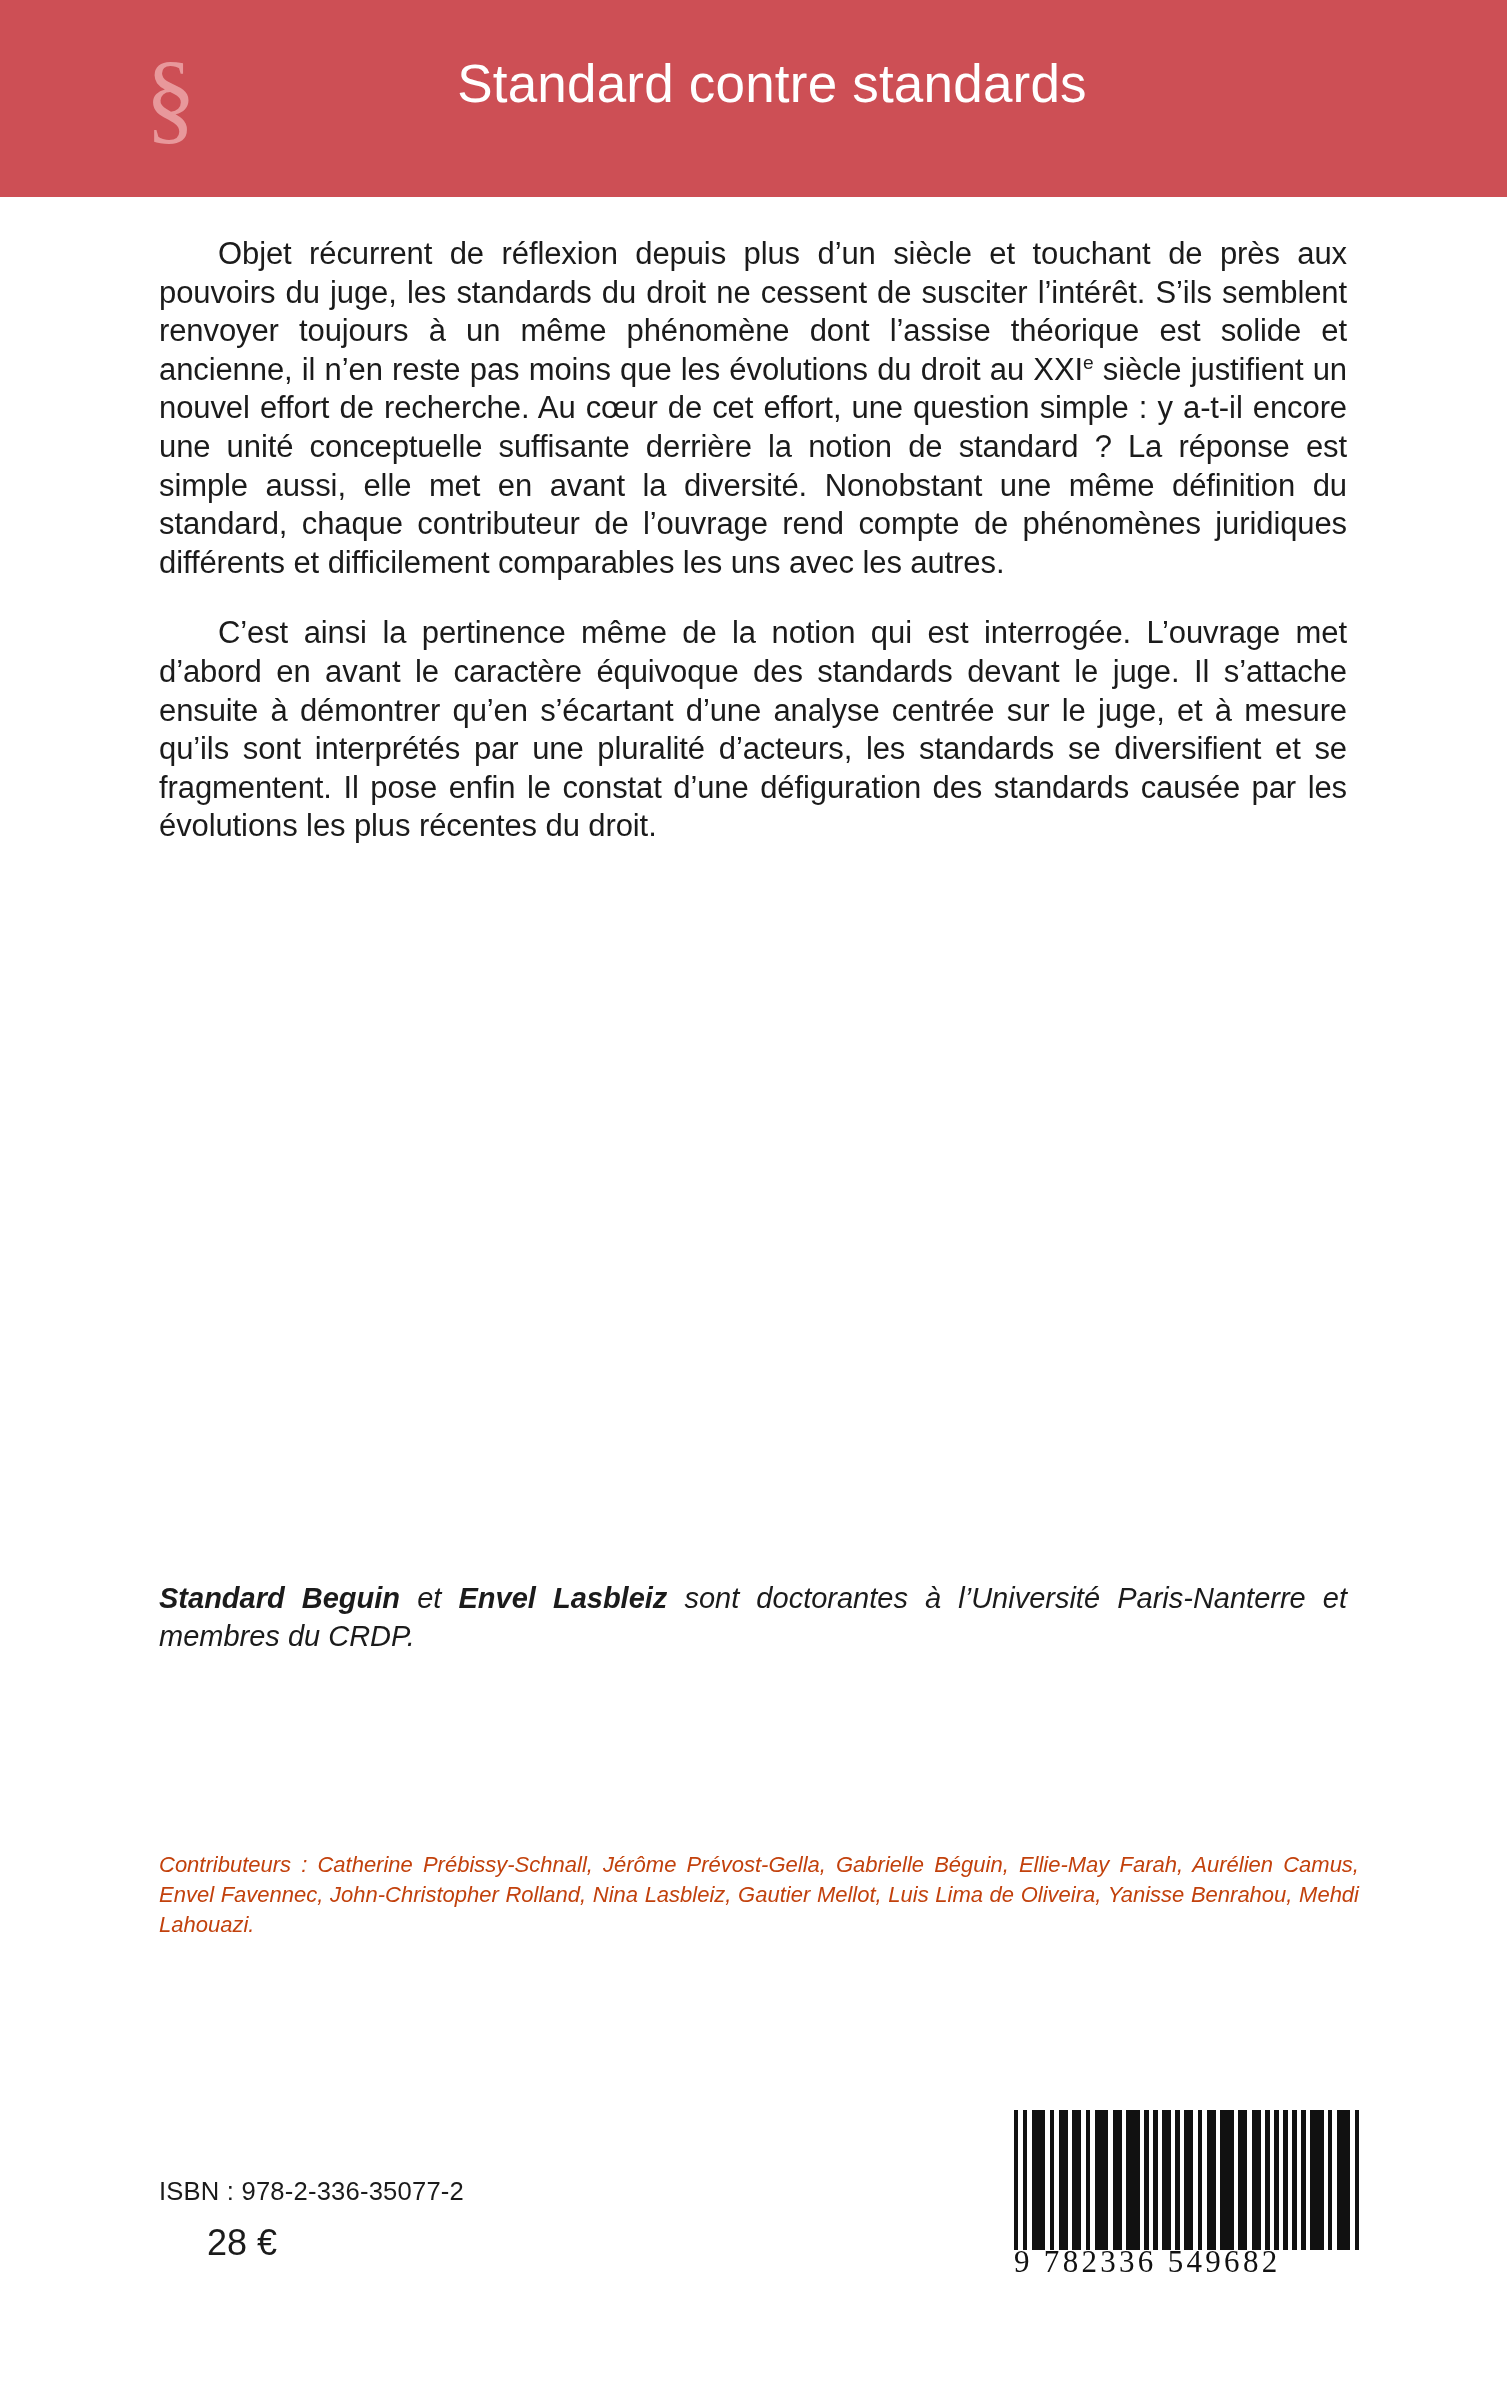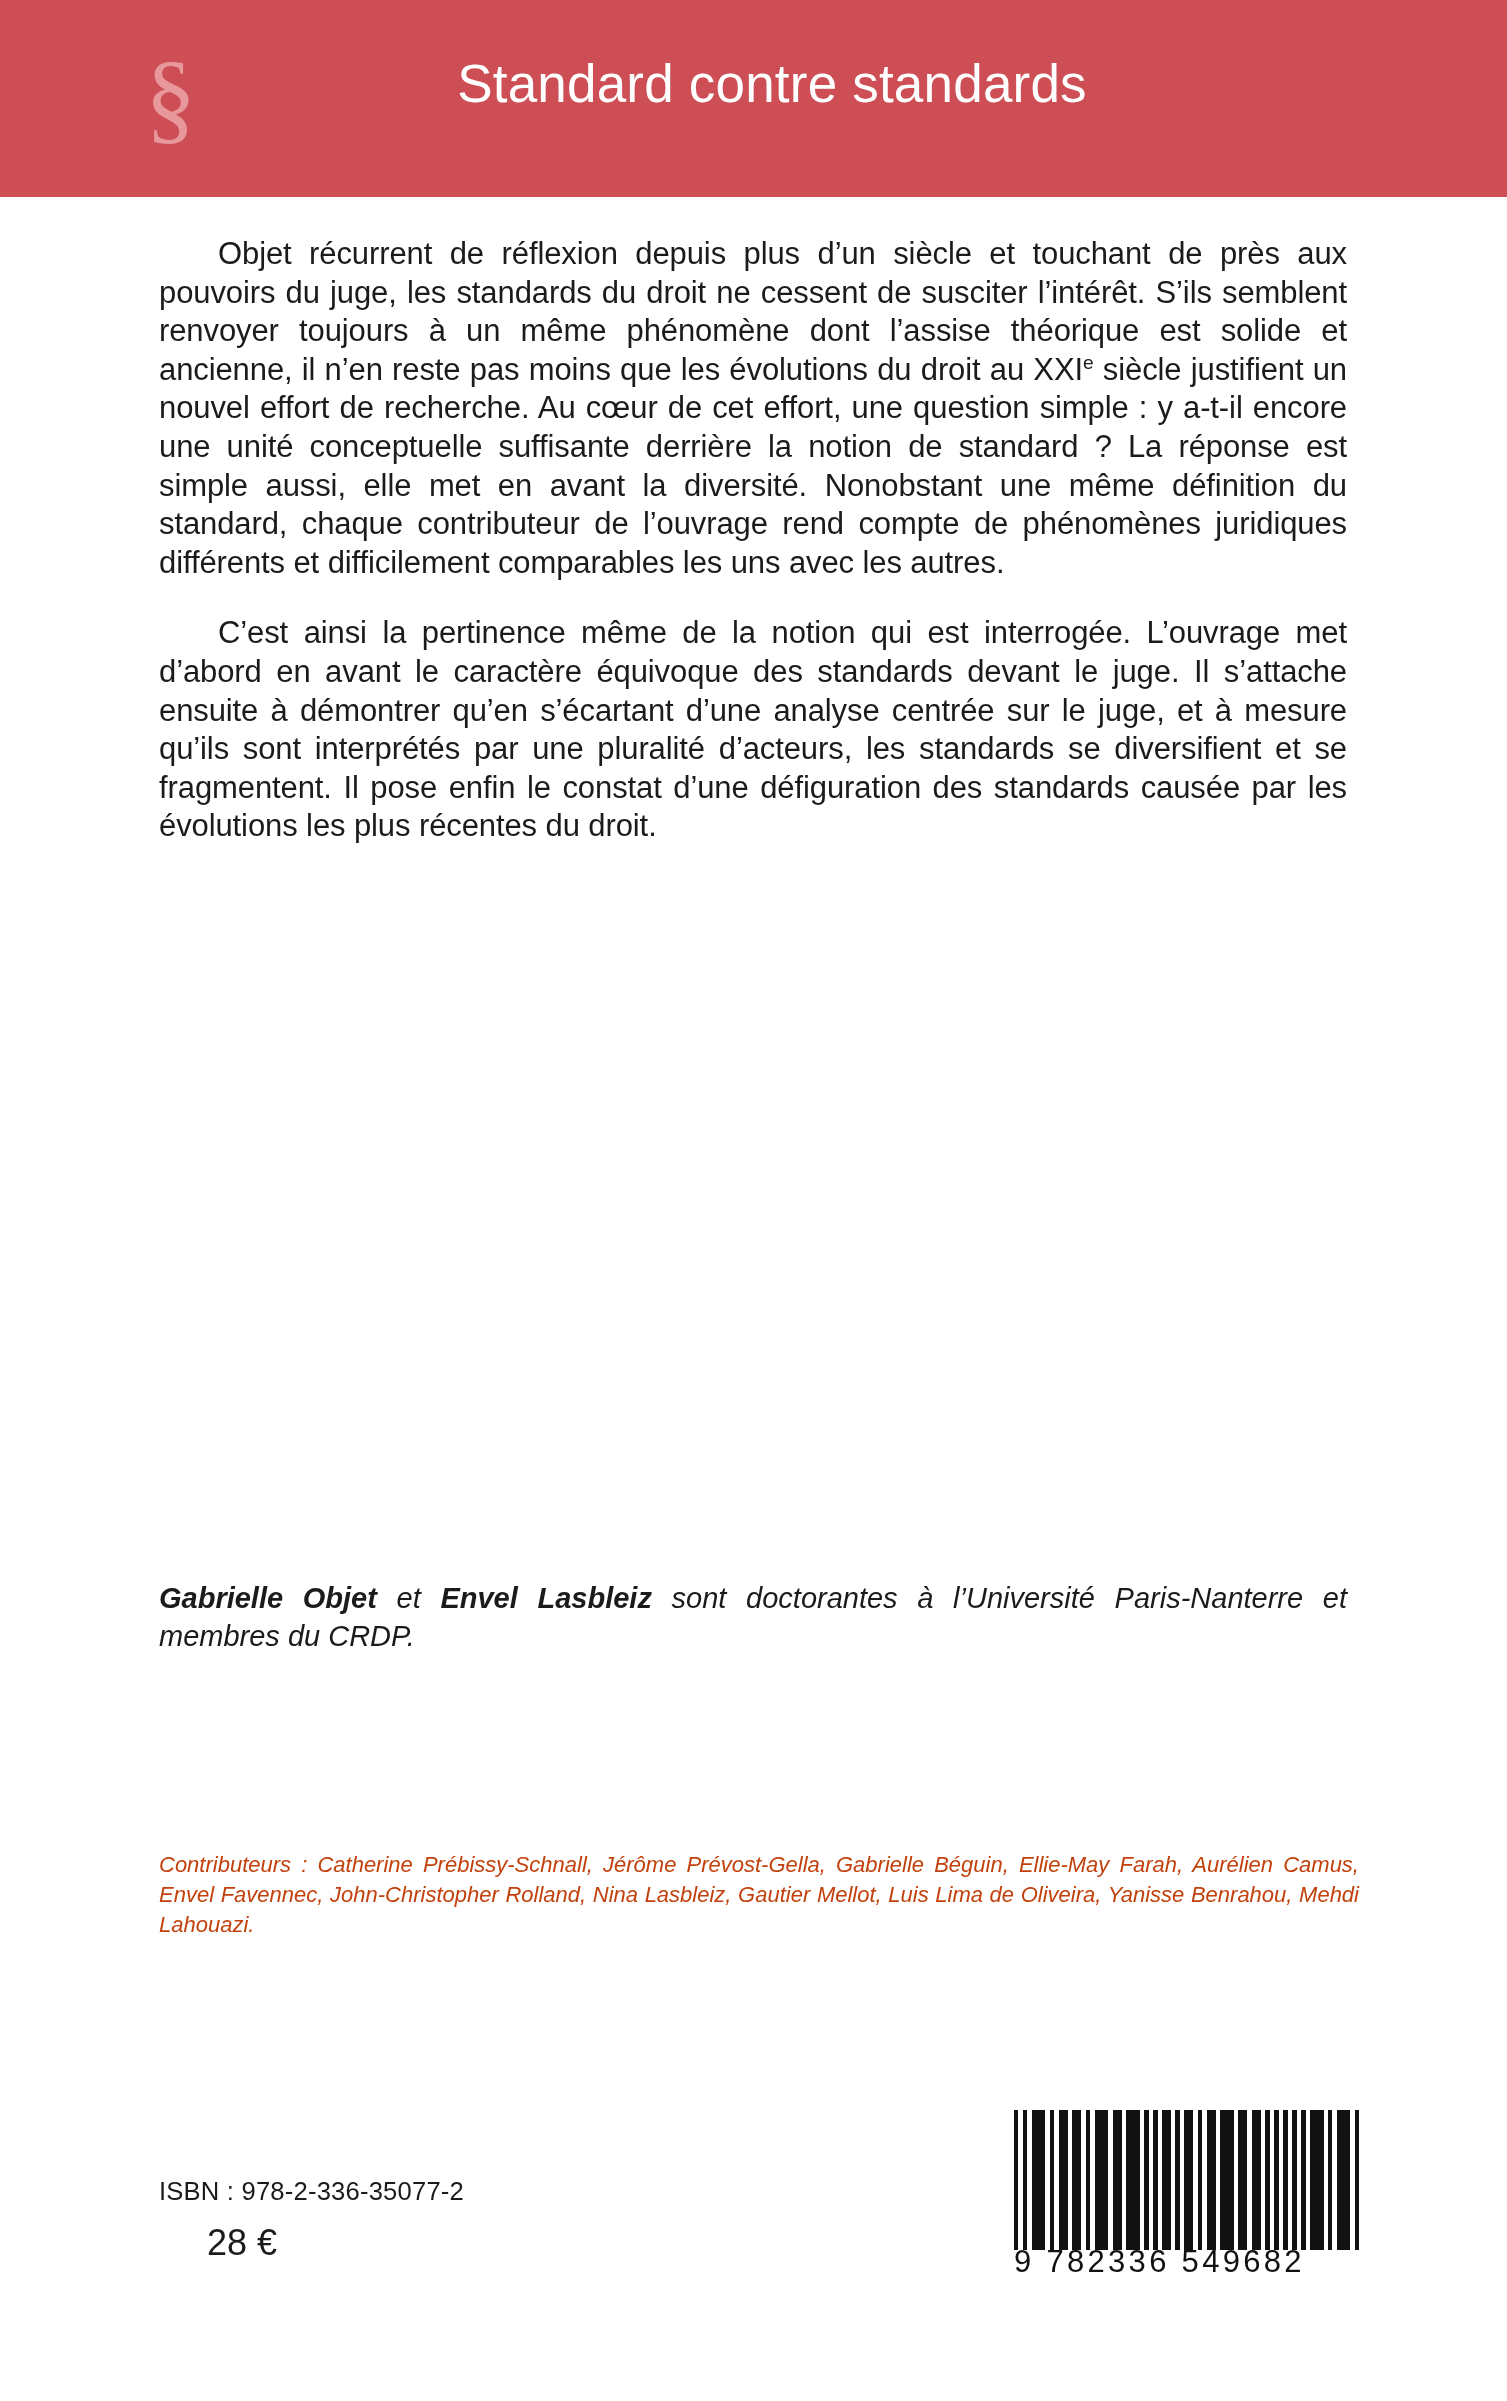--- a/index.html
+++ b/index.html
@@ -155,21 +155,21 @@
   .barcode-bars span {
     display: block;
     background: #111111;
     height: 100%;
   }
   .barcode-digits {
     position: absolute;
     left: 0;
     top: 134px;
     width: 350px;
-    font-family: Liberation Sans, sans-serif;
+    font-family: Liberation Serif, serif;
     font-size: 31px;
     letter-spacing: 3.3px;
     color: #111111;
     white-space: nowrap;
   }
 </style>
 </head>
 <body>
 
 <div class="page">
@@ -178,21 +178,21 @@
     <div class="logo-mark">§</div>
     <div class="series-title">Standard contre standards</div>
   </div>
 
   <div class="content">
     <p class="blurb"><span>Objet récurrent de réflexion depuis plus d’un siècle et touchant de près aux pouvoirs du juge, les standards du droit ne cessent de susciter l’intérêt. S’ils semblent renvoyer toujours à un même phénomène dont l’assise théorique est solide et ancienne, il n’en reste pas moins que les évolutions du droit au XXI</span><sup class="ord">e</sup><span> siècle justifient un nouvel effort de recherche. Au cœur de cet effort, une question simple : y a-t-il encore une unité conceptuelle suffisante derrière la notion de standard ? La réponse est simple aussi, elle met en avant la diversité. Nonobstant une même définition du standard, chaque contributeur de l’ouvrage rend compte de phénomènes juridiques différents et difficilement comparables les uns avec les autres.</span></p>
     <p class="blurb">C’est ainsi la pertinence même de la notion qui est interrogée. L’ouvrage met d’abord en avant le caractère équivoque des standards devant le juge. Il s’attache ensuite à démontrer qu’en s’écartant d’une analyse centrée sur le juge, et à mesure qu’ils sont interprétés par une pluralité d’acteurs, les standards se diversifient et se fragmentent. Il pose enfin le constat d’une défiguration des standards causée par les évolutions les plus récentes du droit.</p>
   </div>
 
   <div class="bios">
-    <p class="bio"><b>Gabrielle Objet</b><span> et </span><b>Envel Lasbleiz</b><span> sont doctorantes à l’Université Paris-Nanterre et membres du CRDP.</span></p>
+    <p class="bio"><b>Standard Beguin</b><span> et </span><b>Envel Lasbleiz</b><span> sont doctorantes à l’Université Paris-Nanterre et membres du CRDP.</span></p>
   </div>
 
   <div class="contributors">Contributeurs : Catherine Prébissy-Schnall, Jérôme Prévost-Gella, Gabrielle Béguin, Ellie-May Farah, Aurélien Camus, Envel Favennec, John-Christopher Rolland, Nina Lasbleiz, Gautier Mellot, Luis Lima de Oliveira, Yanisse Benrahou, Mehdi Lahouazi.</div>
 
   <div class="isbn">ISBN : 978-2-336-35077-2</div>
   <div class="price">28 €</div>
 
   <div class="barcode-wrap">
     <div class="barcode-bars" id="barcode-bars">
         <span style="width: 4.5px;"></span>

